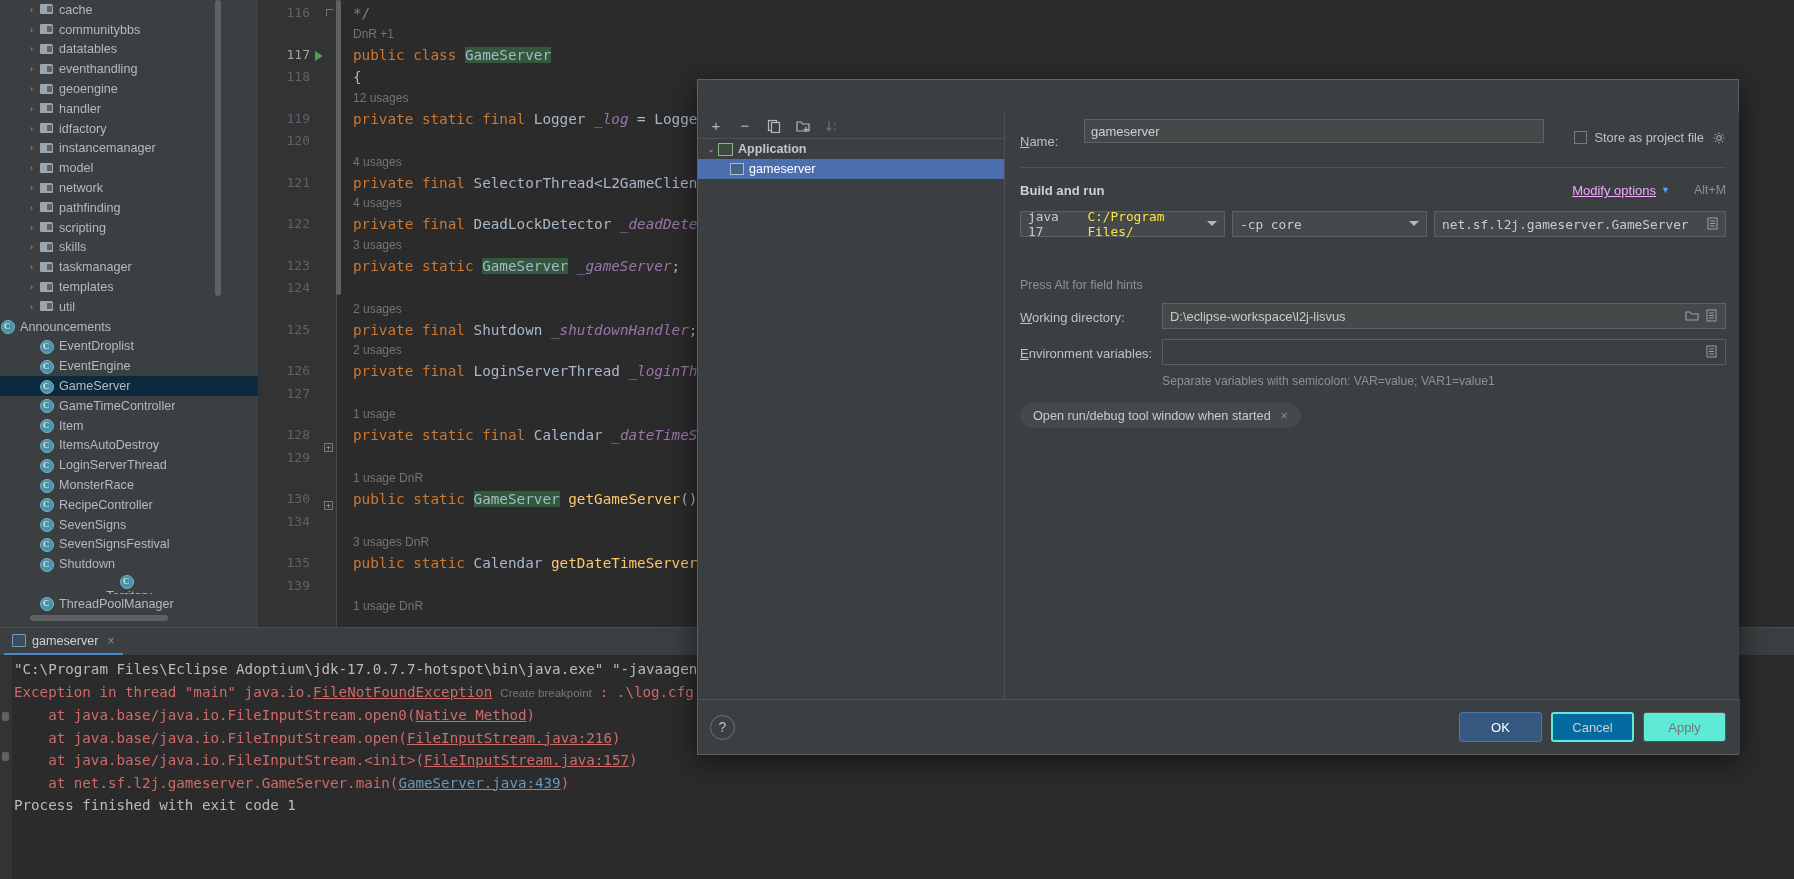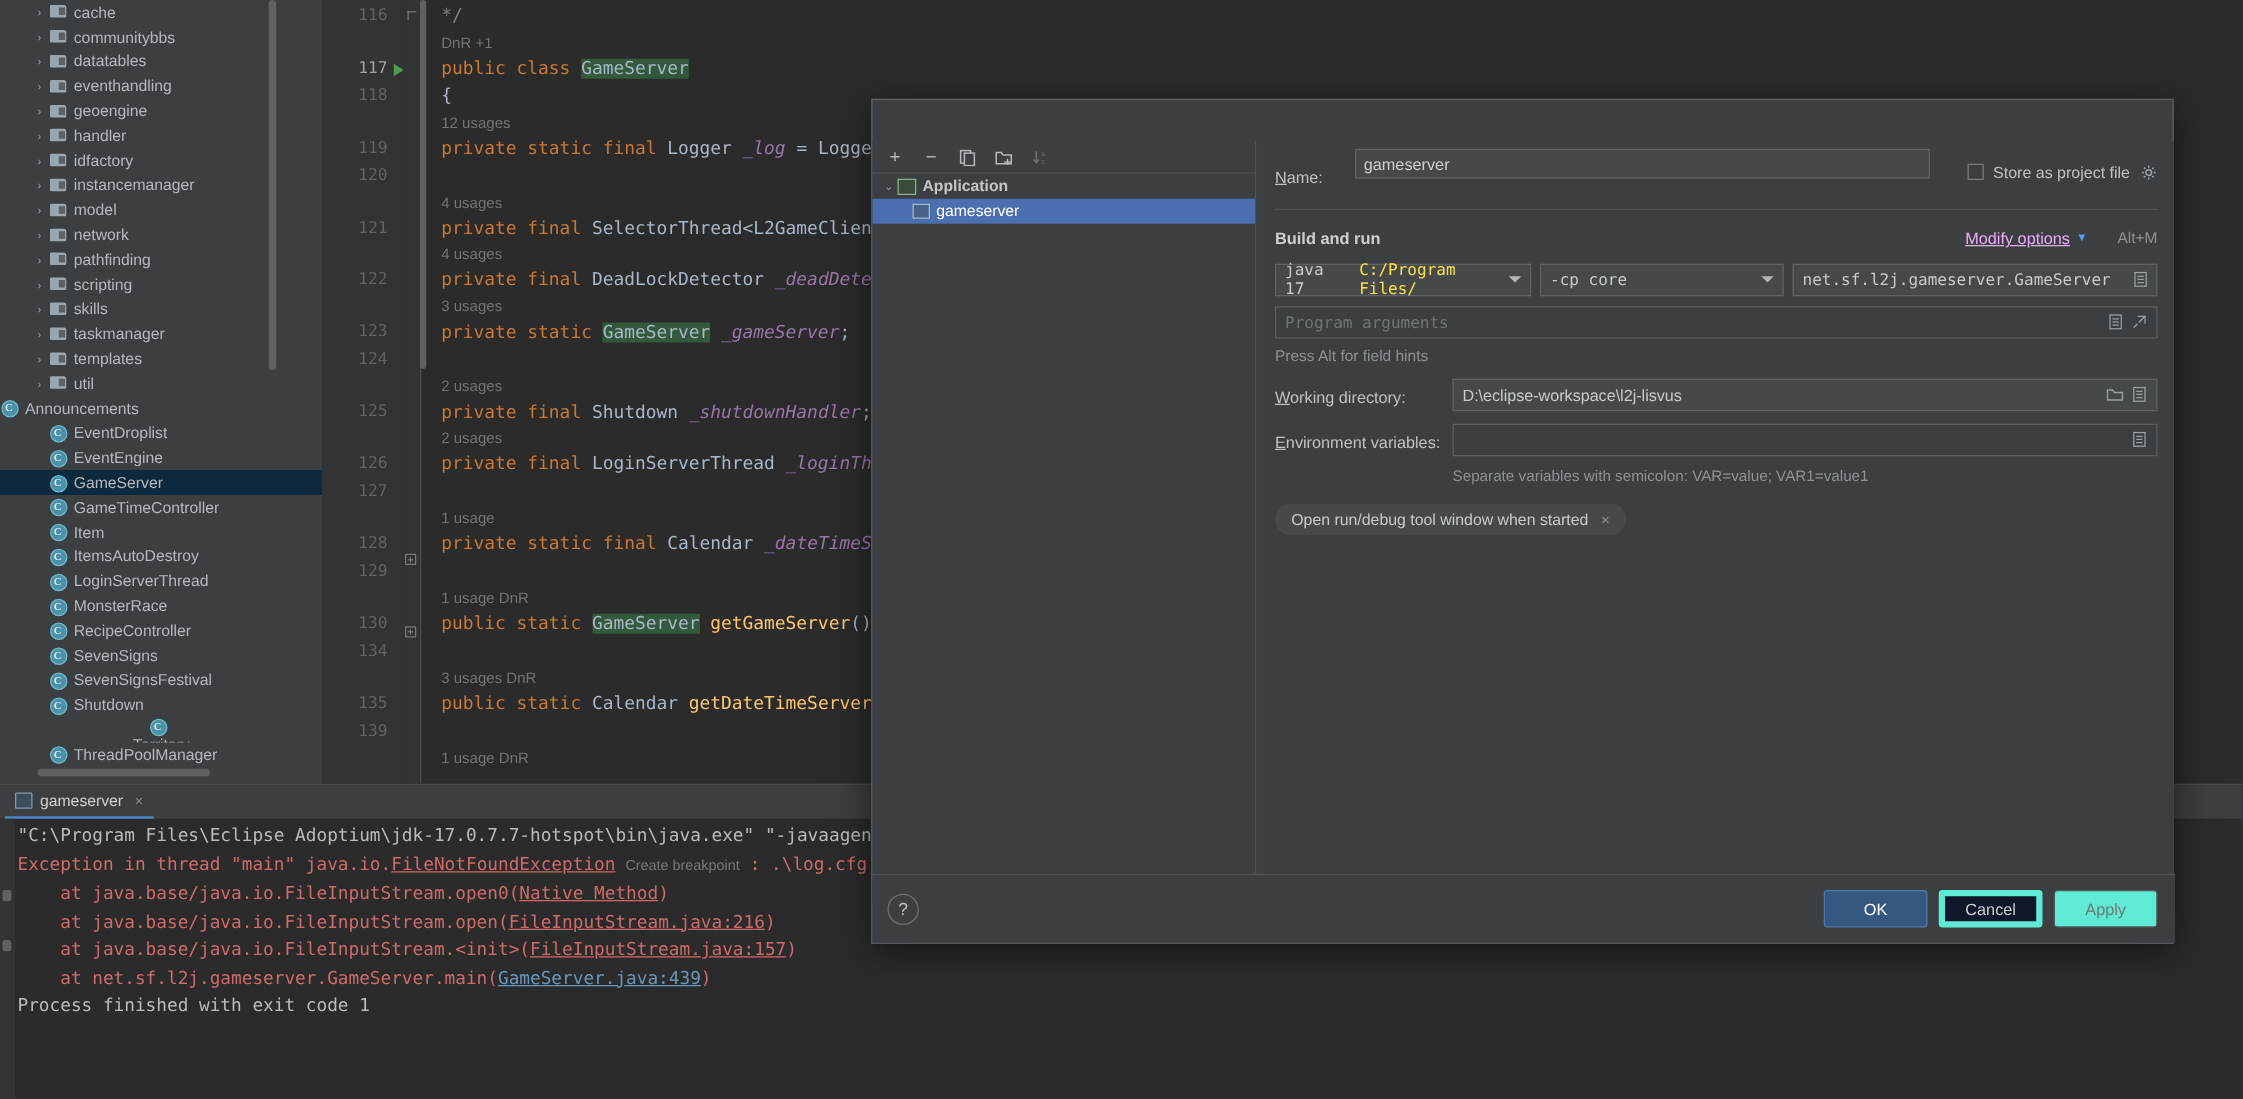--- a/index.html
+++ b/index.html
@@ -326,21 +326,21 @@
   #help-btn {
     width: 25px; height: 25px; border-radius: 50%; border: 1px solid #6d7173;
     margin-left: 12px; color: #bfc2c4; font-size: 14px;
     display: flex; align-items: center; justify-content: center;
   }
   .dlg-btn {
     height: 30px; min-width: 83px; border-radius: 3px; font-size: 13px;
     display: flex; align-items: center; justify-content: center;
   }
   #ok-btn     { background: #365880; border: 1px solid #4a7aad; color: #ffffff; margin-left: auto; }
-  #cancel-btn { background: #0f172a; border: 5px solid #5eead4; color: #cdd0d3; margin-left: 9px; }
+  #cancel-btn { background: #0369a1; border: 2px solid #5eead4; color: #cdd0d3; margin-left: 9px; }
   #apply-btn  { background: #5eead4; border: 1px solid #55585a; color: #72767a; margin-left: 9px; margin-right: 14px; }
 </style>
 </head>
 <body>
 
 <div id="root">
 
   <div id="project-tree">
     <div id="tree-rows">
         <div class="tree-row" style="padding-left: 24px;">
@@ -648,36 +648,20 @@
       <div id="main-field">
         <span>net.sf.l2j.gameserver.GameServer</span>
         <span class="field-ico" style="right:6px;top:5px">
           <svg width="11" height="13" viewBox="0 0 11 13" aria-hidden="true">
             <rect x="1" y="1" width="9" height="11" fill="none" stroke="#9aa0a6" stroke-width="1"></rect>
             <path d="M3 4 h5 M3 6.5 h5 M3 9 h5" stroke="#9aa0a6" stroke-width="1"></path>
           </svg>
         </span>
       </div>
 
-      <div id="prog-args">
-        <span>Program arguments</span>
-        <span class="field-ico" style="right:26px;top:5px">
-          <svg width="11" height="13" viewBox="0 0 11 13" aria-hidden="true">
-            <rect x="1" y="1" width="9" height="11" fill="none" stroke="#9aa0a6" stroke-width="1"></rect>
-            <path d="M3 4 h5 M3 6.5 h5 M3 9 h5" stroke="#9aa0a6" stroke-width="1"></path>
-          </svg>
-        </span>
-        <span class="field-ico" style="right:7px;top:6px">
-          <svg width="11" height="11" viewBox="0 0 11 11" aria-hidden="true">
-            <path d="M4 1 h6 v6" fill="none" stroke="#9aa0a6" stroke-width="1"></path>
-            <path d="M10 1 L5 6" stroke="#9aa0a6" stroke-width="1"></path>
-            <path d="M1 10 L4 7" stroke="#9aa0a6" stroke-width="1"></path>
-          </svg>
-        </span>
-      </div>
 
       <div id="hint-alt">Press Alt for field hints</div>
 
       <div id="wd-label"><u>W</u>orking directory:</div>
       <div id="wd-field">
         <span>D:\eclipse-workspace\l2j-lisvus</span>
         <span class="field-ico" style="right:27px;top:5px">
           <svg width="14" height="13" viewBox="0 0 14 13" aria-hidden="true">
             <path d="M1 3 h4 l1.5 2 H13 v6 H1 Z" fill="none" stroke="#9aa0a6" stroke-width="1.1"></path>
           </svg>

